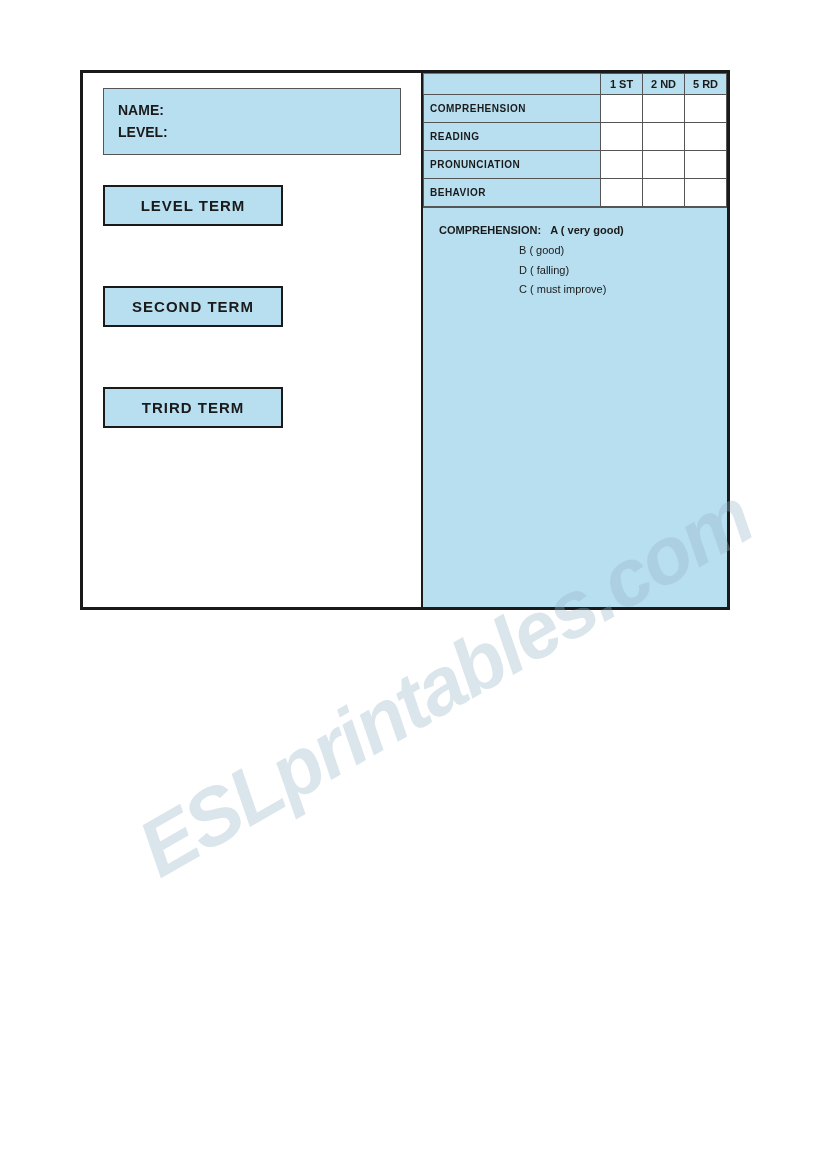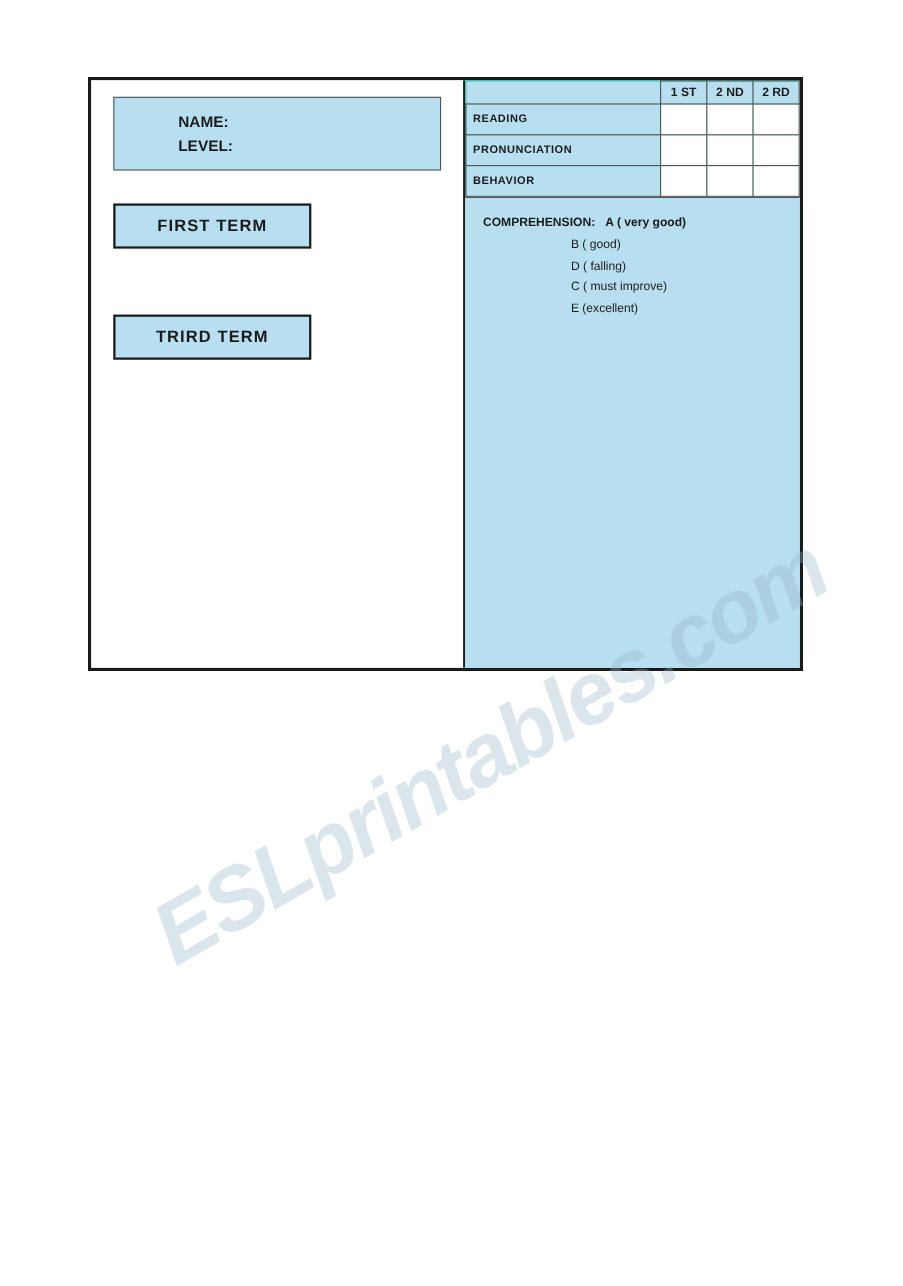--- a/index.html
+++ b/index.html
@@ -49,21 +49,20 @@
       padding: 10px 14px;
       margin-bottom: 30px;
     }
 
     .name-level-box .name-line,
     .name-level-box .level-line {
       font-size: 14px;
       font-weight: bold;
       color: #1a1a1a;
       line-height: 1.6;
-      margin-left: 44px;
     }
 
     .term-box {
       background: #b8dff0;
       border: 2px solid #1a1a1a;
       padding: 10px 16px;
       font-size: 15px;
       font-weight: 900;
       color: #1a1a1a;
       letter-spacing: 1px;
@@ -81,21 +80,21 @@
     .right-panel {
       flex: 1;
       display: flex;
       flex-direction: column;
       background: #b8dff0;
     }
 
     .grades-table {
       width: 100%;
       border-collapse: collapse;
-      background: #14b8a6;
+      background: #737373;
     }
 
     .grades-table th,
     .grades-table td {
       border: 1.5px solid #555;
       text-align: center;
       font-size: 11px;
       font-weight: bold;
       color: #1a1a1a;
       padding: 4px 2px;
@@ -169,37 +168,44 @@
 
   <div class="report-card">
 
     <div class="left-panel">
 
       <div class="name-level-box">
         <div class="name-line">NAME:</div>
         <div class="level-line">LEVEL:</div>
       </div>
 
-      <div class="term-box">FIRST TERM</div>
+      <div class="term-box">LEVEL TERM</div>
+      <div class="term-box">SECOND TERM</div>
       <div class="term-box">TRIRD TERM</div>
 
     </div>
 
     <div class="right-panel">
 
       <table class="grades-table">
         <thead>
           <tr class="header-row">
             <th class="row-label-header"></th>
             <th>1 ST</th>
             <th>2 ND</th>
-            <th>2 RD</th>
+            <th>5 RD</th>
           </tr>
         </thead>
         <tbody>
+          <tr>
+            <td class="row-label">COMPREHENSION</td>
+            <td class="grade-cell"></td>
+            <td class="grade-cell"></td>
+            <td class="grade-cell"></td>
+          </tr>
           <tr>
             <td class="row-label">READING</td>
             <td class="grade-cell"></td>
             <td class="grade-cell"></td>
             <td class="grade-cell"></td>
           </tr>
           <tr>
             <td class="row-label">PRONUNCIATION</td>
             <td class="grade-cell"></td>
             <td class="grade-cell"></td>
@@ -215,21 +221,20 @@
       </table>
 
       <div class="qualifications-box">
         <span class="qual-line bold-label">
           <strong>COMPREHENSION:</strong>
           &nbsp;&nbsp;<span>A ( very good)</span>
         </span><br>
         <span class="qual-line" style="padding-left:80px;display:block;">B ( good)</span>
         <span class="qual-line" style="padding-left:80px;display:block;">D ( falling)</span>
         <span class="qual-line" style="padding-left:80px;display:block;">C ( must improve)</span>
-        <span class="qual-line" style="padding-left:80px;display:block;">E (excellent)</span>
       </div>
 
     </div>
   </div>
 
   <div class="watermark">ESLprintables.com</div>
 
 </div>
 
 </body></html>

